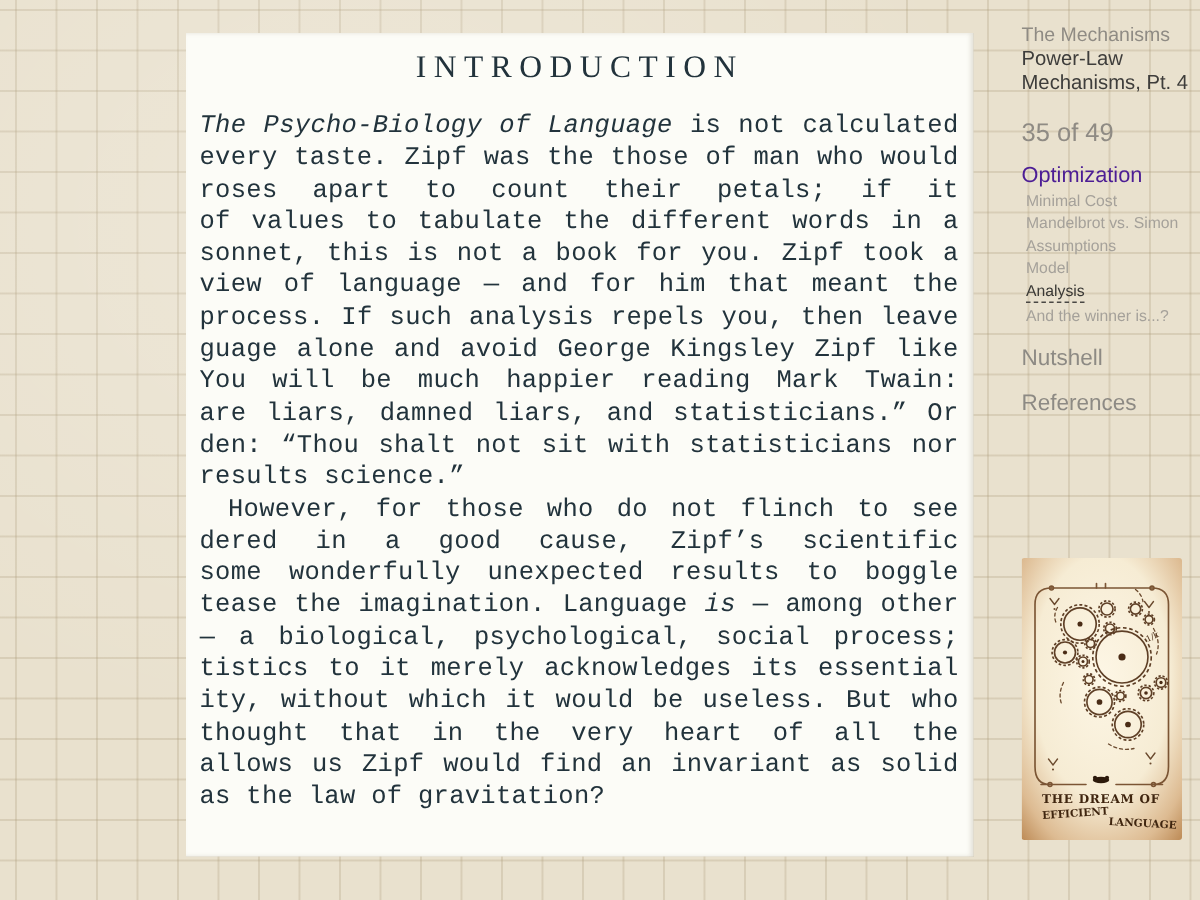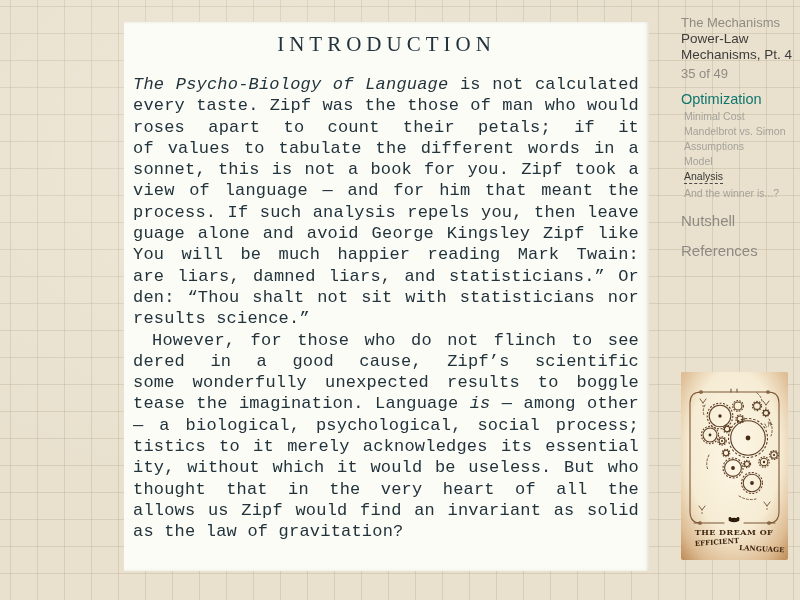--- a/index.html
+++ b/index.html
@@ -33,23 +33,23 @@
     color:#22333c;
   }
   .line{text-align:justify;text-align-last:justify;height:21.3px;overflow:hidden;}
   .line.nj{text-align-last:left;}
   .line.ind{text-indent:19px;}
   .it{font-style:italic;}
   
   .sidebar{position:absolute;left:681px;top:15px;width:116px;}
   .eyebrow{font-size:13px;color:#8f8b84;}
   .deck-title{font-size:13.5px;color:#3e3d3b;line-height:15.5px;margin-top:1px;}
-  .slide-count{font-size:13px;color:#8f8b84;margin-top:4px;}
+  .slide-count{font-size:17px;color:#8f8b84;margin-top:17px;}
   .nav{margin-top:10px;}
-  .nav-section{font-size:14.5px;color:#0f766e;margin-top:10px;cursor:pointer;}
+  .nav-section{font-size:14.5px;color:#4c1d95;margin-top:10px;cursor:pointer;}
   .nav-section.big{color:#8d8a84;font-size:15px;margin-top:13px;}
   .nav-sub{font-size:10.5px;line-height:11px;color:#a5a19a;margin:4px 0 0 3px;cursor:pointer;}
   .nav-sub:first-child{margin-top:6px;}
   .nav-sub.active{color:#3a3936;}
   .nav-sub.active .lbl{border-bottom:1px dashed #4a4844;padding-bottom:1px;display:inline-block;}
   
   .figure{position:absolute;left:681px;top:372px;width:107px;height:188px;border-radius:2px;overflow:hidden;}
   .figure svg{display:block;}
 </style>
 </head>

